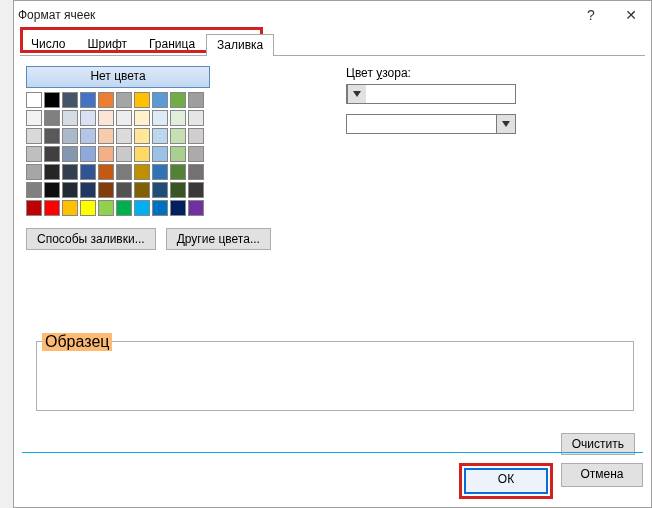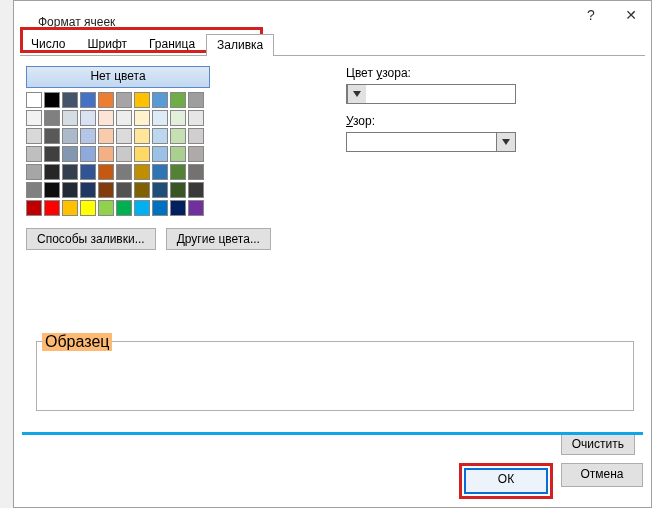--- a/index.html
+++ b/index.html
@@ -20,22 +20,22 @@
     width: 639px;
     height: 508px;
     background: #fff;
     border: 1px solid #a0a0a0;
     box-sizing: border-box;
   }
   .titlebar {
     height: 28px;
     background: #fff;
     display: flex;
-    align-items: flex-end;
-    padding-left: 24px;
+    align-items: center;
+    padding-left: 4px;
     color: #222;
   }
   .titlebar .title { flex: 1; }
   .titlebar .btn {
     width: 40px;
     height: 28px;
     display: flex;
     align-items: center;
     justify-content: center;
     font-size: 14px;
@@ -146,22 +146,22 @@
   }
   .clear-btn {
     position: absolute;
     right: 16px;
     top: 432px;
   }
   .footer {
     position: absolute;
     left: 8px; right: 8px;
     bottom: 8px;
-    border-top: 3px solid #0ea5e9;
-    padding-top: 28px;
+    border-top: 1px solid #0ea5e9;
+    padding-top: 10px;
     display: flex;
     justify-content: flex-end;
     gap: 8px;
   }
   .ok-wrap {
     border: 3px solid #d32020;
     padding: 2px;
   }
   .ok-btn {
     width: 80px;
@@ -298,21 +298,20 @@
     <div class="col-right">
       <div class="label-u"><span>Цвет </span><span class="ul">у</span><span>зора:</span></div>
       <div class="dropdown">
         <div class="dd-arrow">
             <svg viewBox="0 0 8 6">
               <path d="M0 0 L8 0 L4 6 Z" fill="#333"></path>
             </svg>
           </div>
       </div>
       <div style="height:10px"></div>
-      <div class="label-u"><span class="ul">У</span><span>зор:</span></div>
       <div class="dropdown">
         <div class="dd-val"></div>
         <div class="dd-arrow">
             <svg viewBox="0 0 8 6">
               <path d="M0 0 L8 0 L4 6 Z" fill="#333"></path>
             </svg>
           </div>
       </div>
     </div>
   </div>

